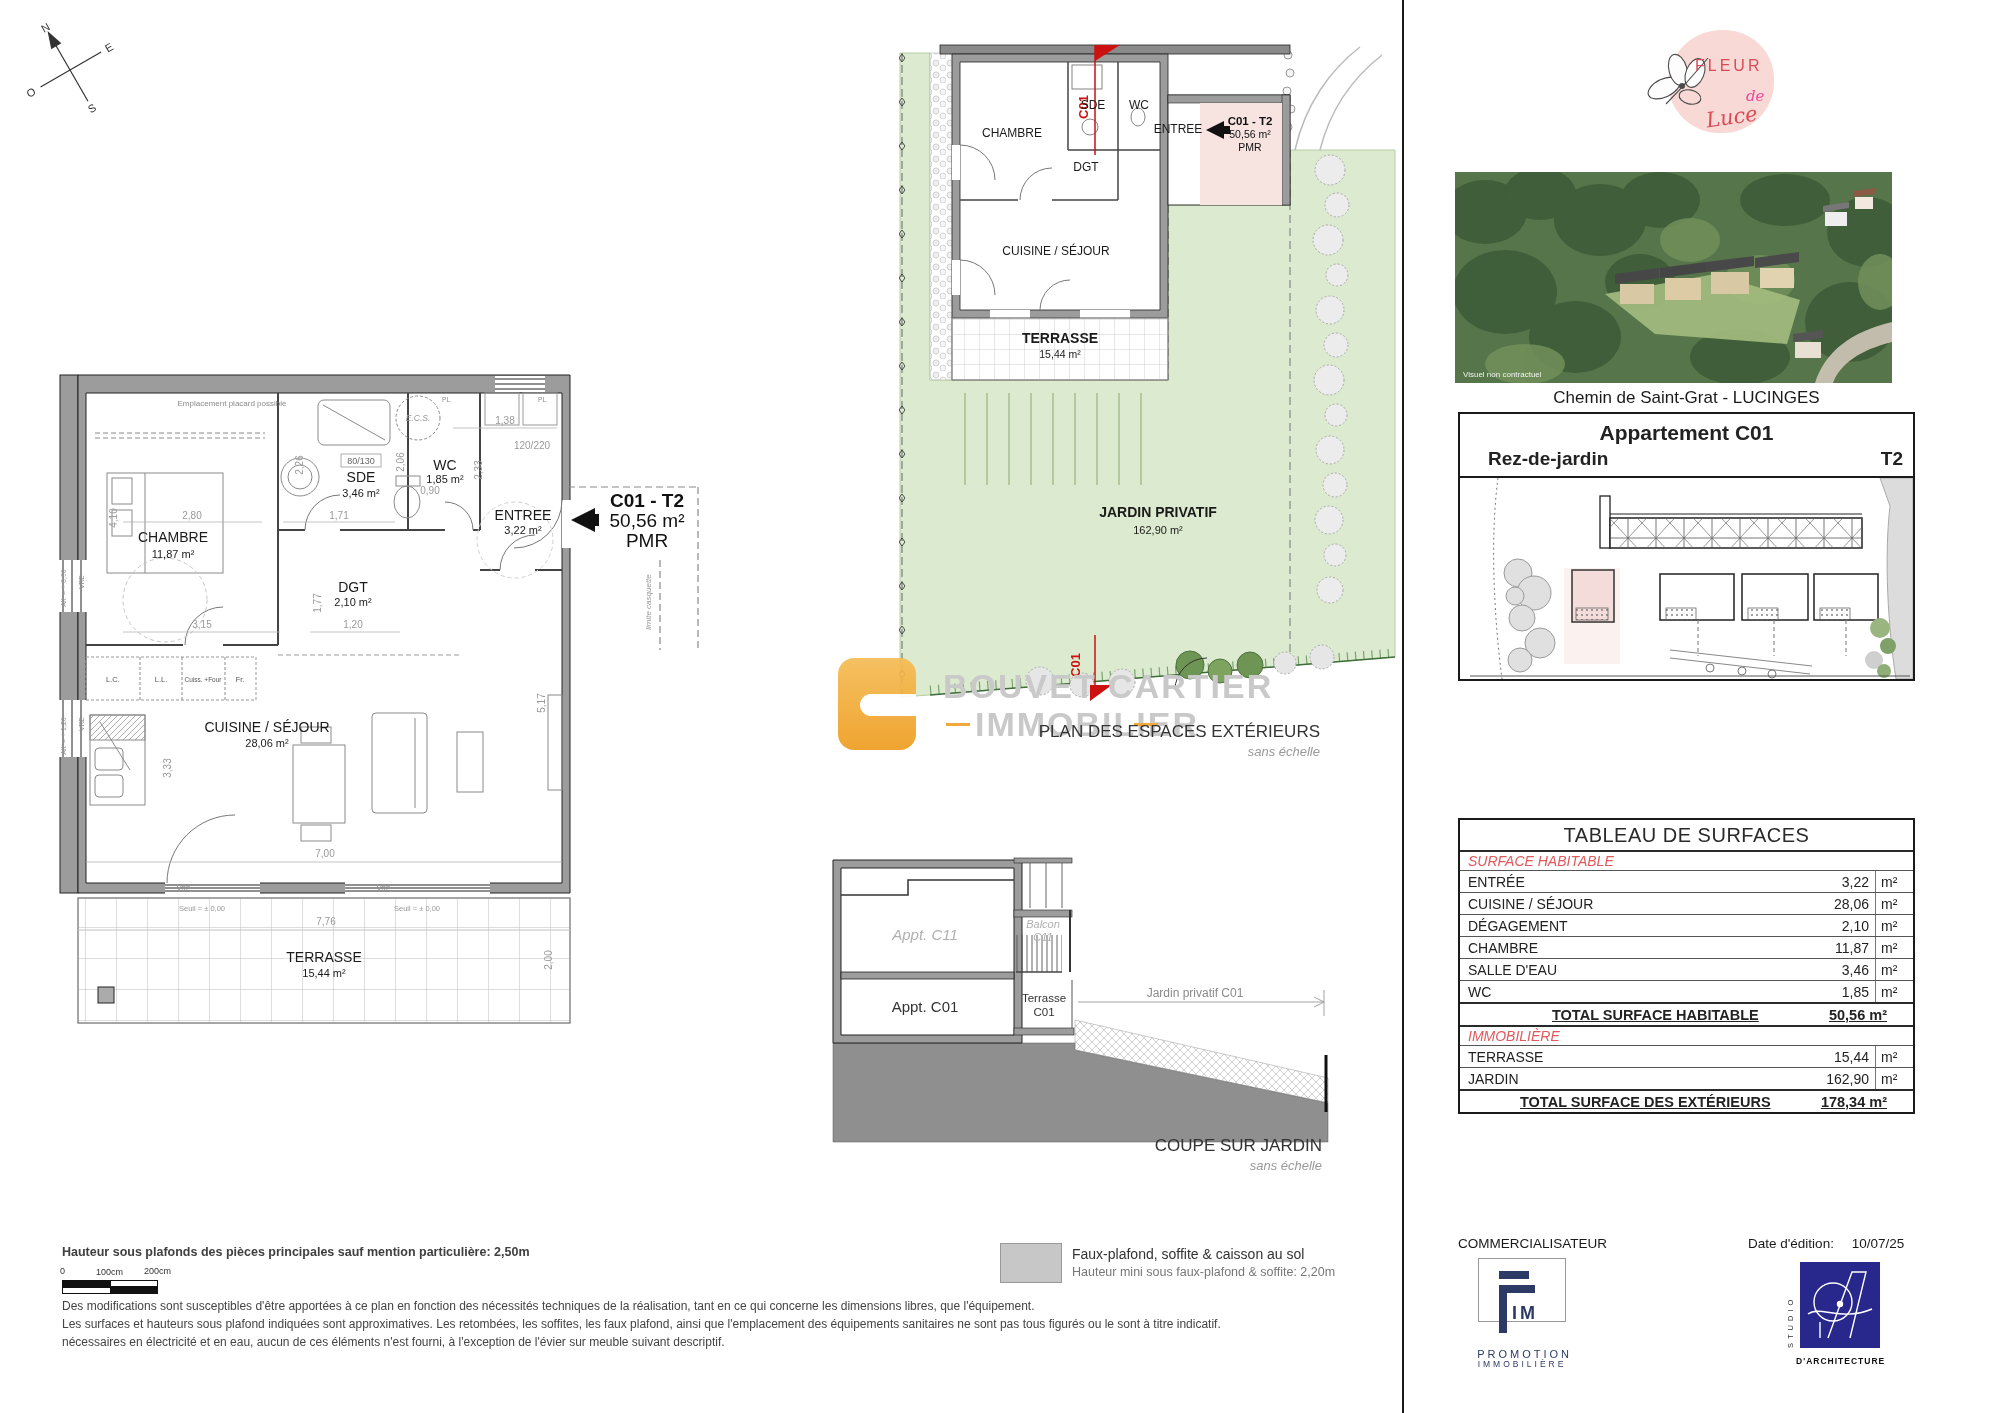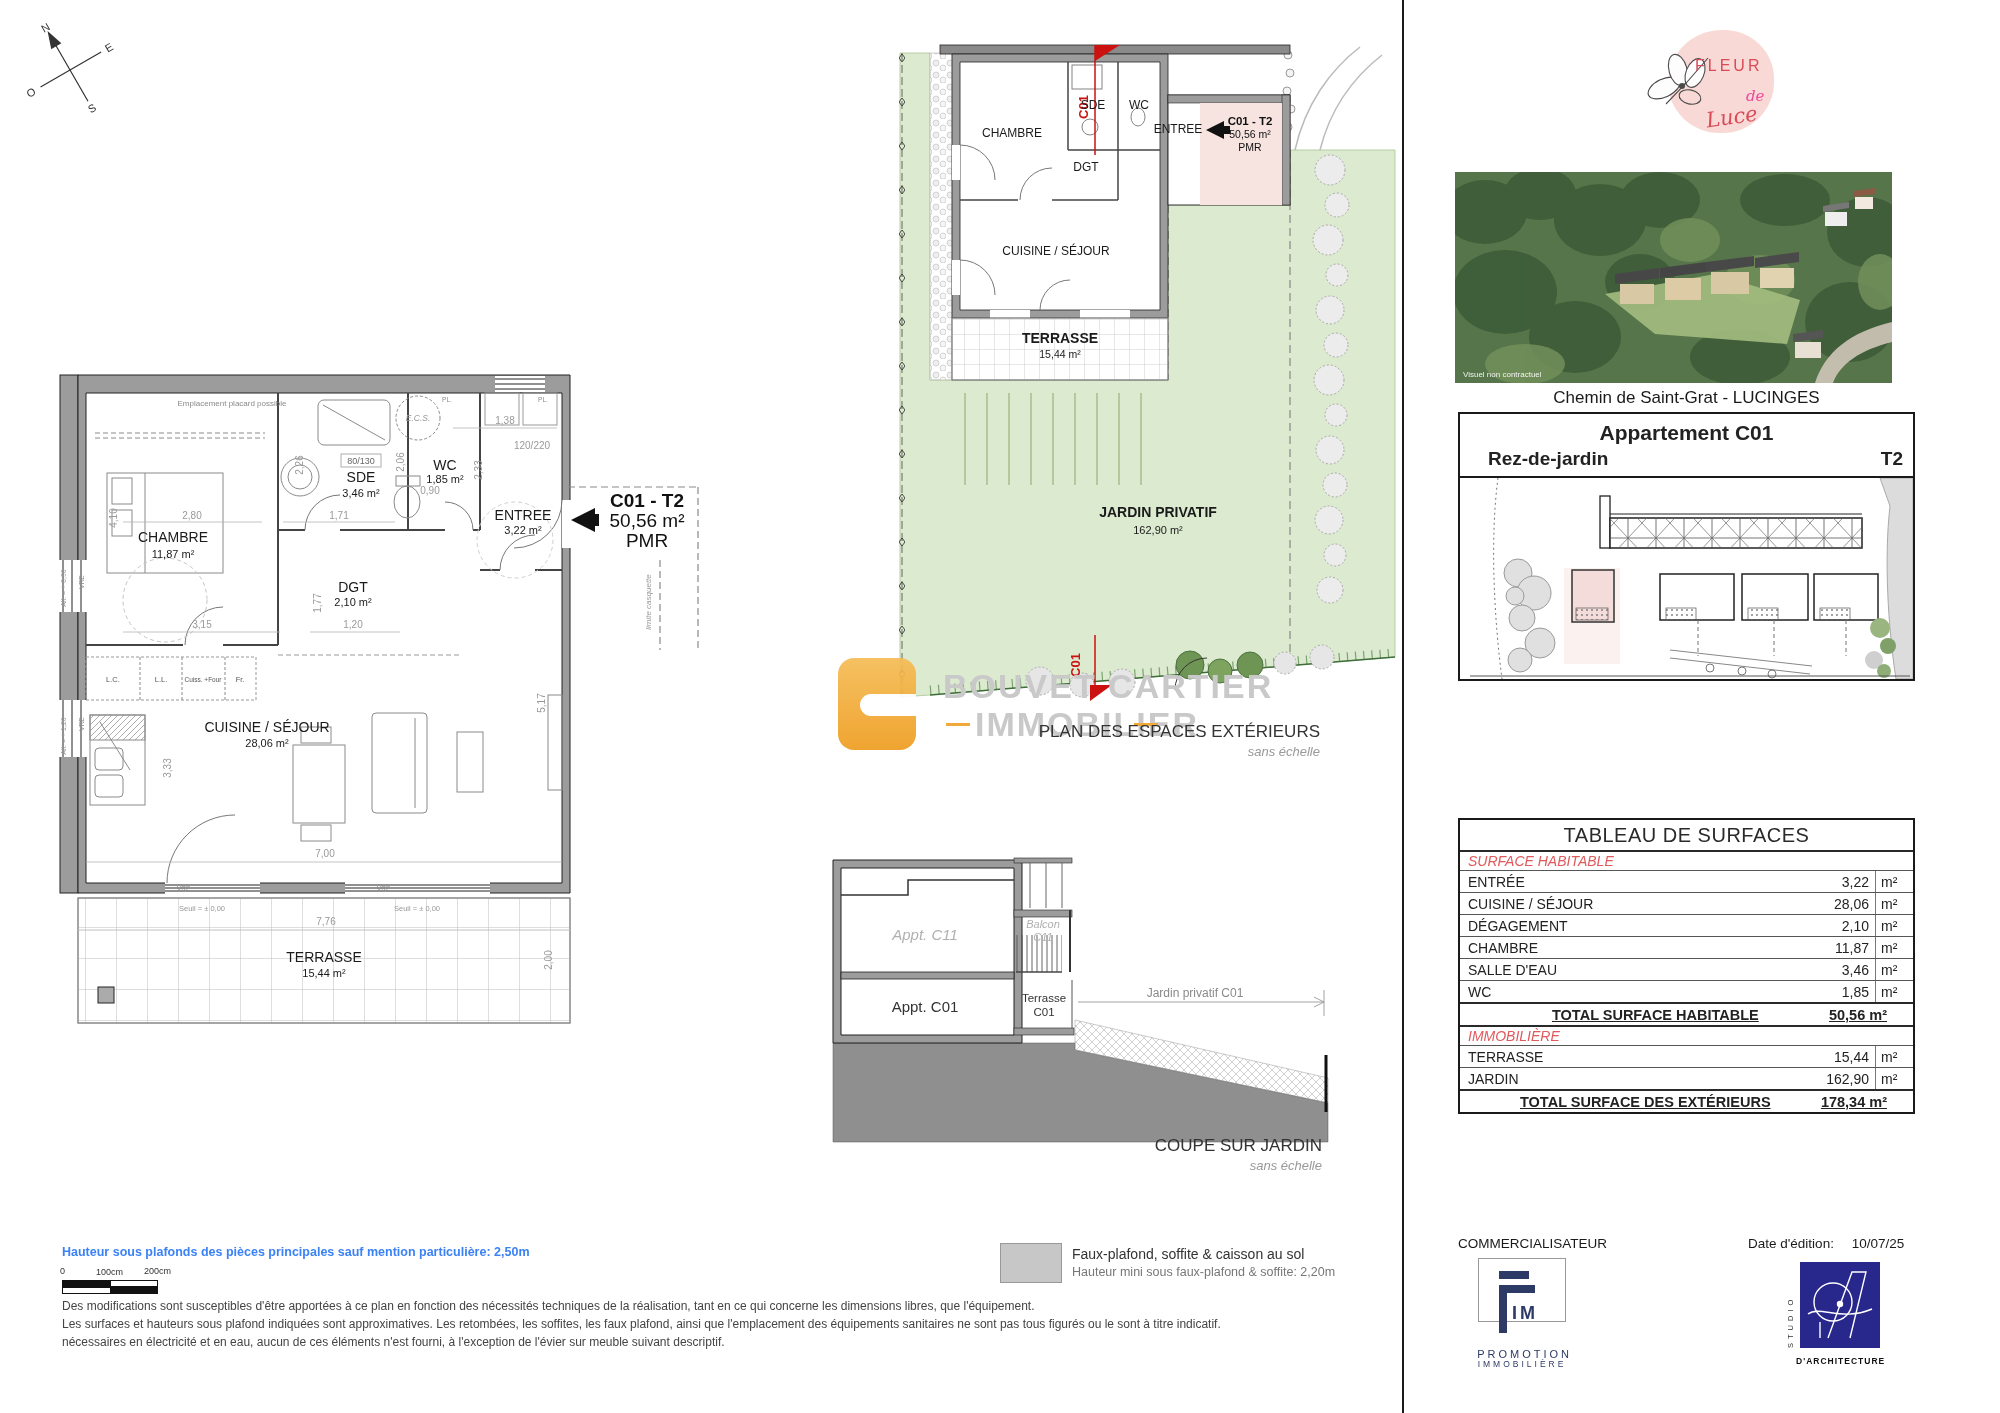--- a/index.html
+++ b/index.html
@@ -428,21 +428,21 @@
     <text x="105" y="162" text-anchor="middle" font-size="15" fill="#333">Appt. C01</text>
     <text x="223" y="78" text-anchor="middle" font-size="11" font-style="italic" fill="#b0b0b0">Balcon</text>
     <text x="223" y="91" text-anchor="middle" font-size="11" font-style="italic" fill="#b0b0b0">C11</text>
     <text x="224" y="152" text-anchor="middle" font-size="11.5" fill="#333">Terrasse</text>
     <text x="224" y="166" text-anchor="middle" font-size="11.5" fill="#333">C01</text>
     <text x="375" y="147" text-anchor="middle" font-size="12" fill="#8a8a8a">Jardin privatif C01</text>
   </svg>
   <div class="abs" style="left:1122px;top:1136px;width:200px;text-align:right;font-size:17px;color:#333;">COUPE SUR JARDIN</div>
   <div class="abs" style="left:1122px;top:1158px;width:200px;text-align:right;font-size:13px;font-style:italic;color:#999;">sans échelle</div>
 
-  <div class="abs" style="left:62px;top:1245px;font-size:12.5px;font-weight:bold;color:#3b82f6;">Hauteur sous plafonds des pièces principales sauf mention particulière: 2,50m</div>
+  <div class="abs" style="left:62px;top:1245px;font-size:12.5px;font-weight:bold;color:#404040;">Hauteur sous plafonds des pièces principales sauf mention particulière: 2,50m</div>
   <div class="abs" style="left:60px;top:1266px;width:130px;height:32px;">
     <span class="abs" style="left:0;top:0;font-size:9px;color:#333;">0</span>
     <span class="abs" style="left:36px;top:1px;font-size:9px;color:#333;">100cm</span>
     <span class="abs" style="left:84px;top:0;font-size:9px;color:#333;">200cm</span>
     <div class="abs" style="left:2px;top:14px;width:96px;height:7px;border:1px solid #111;">
       <div class="abs" style="left:0;top:0;width:48px;height:5px;background:#111;"></div>
     </div>
     <div class="abs" style="left:2px;top:21px;width:96px;height:7px;border:1px solid #111;">
       <div class="abs" style="left:47px;top:0;width:48px;height:5px;background:#111;"></div>
     </div>

